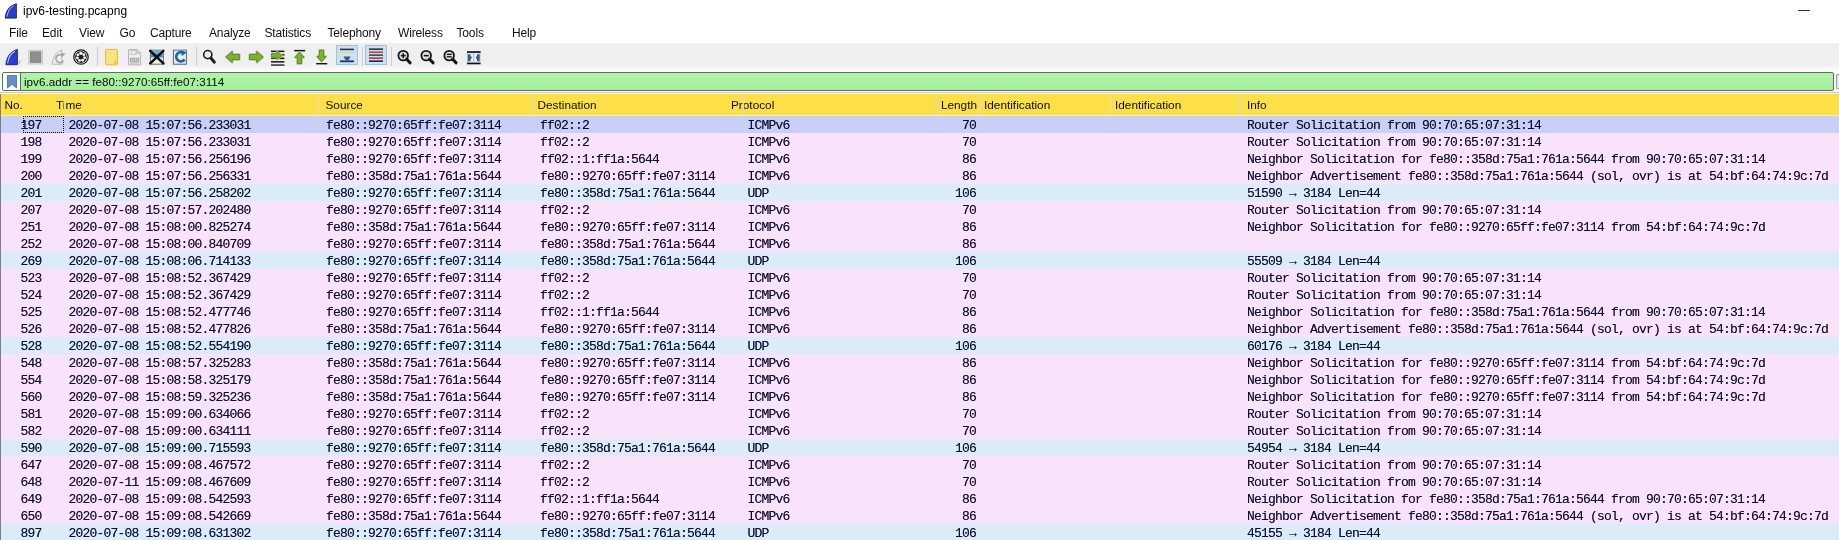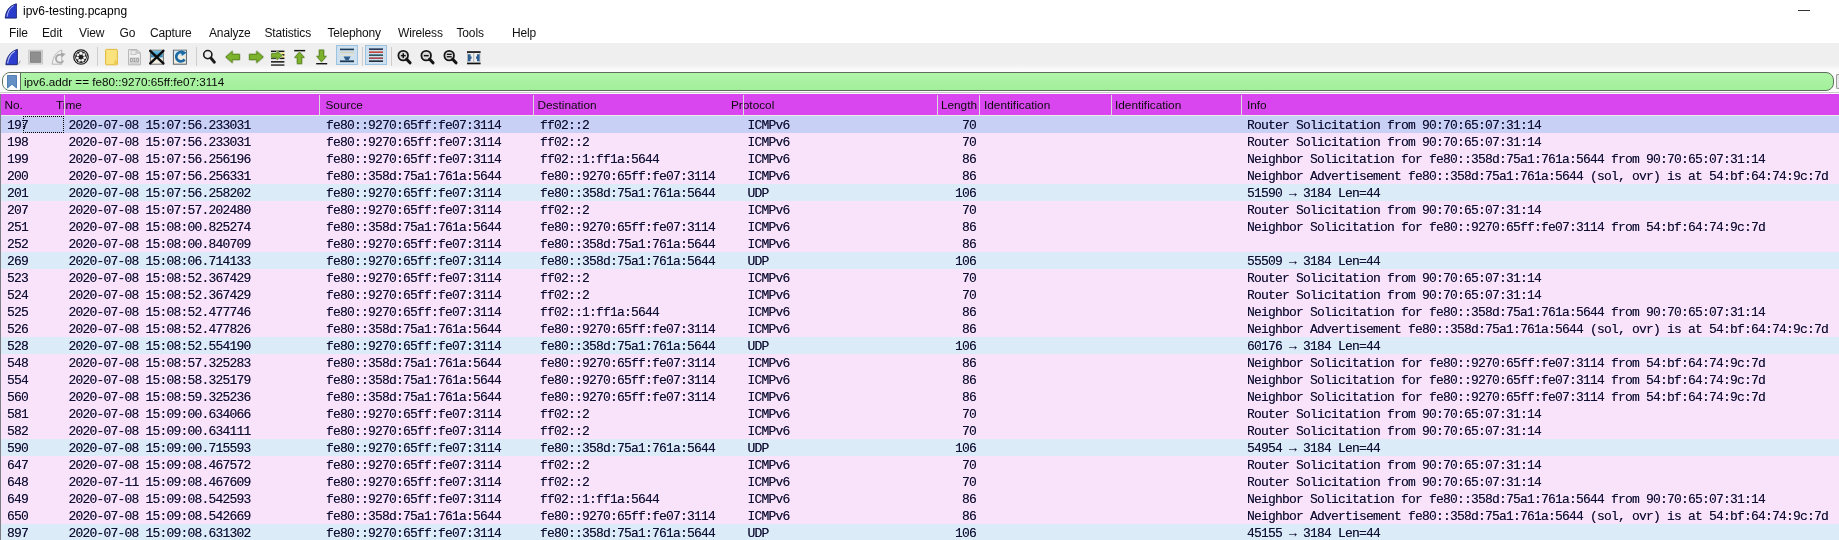--- a/index.html
+++ b/index.html
@@ -12,36 +12,36 @@
 #menu{left:0;top:23px;width:1537px;height:21px;background:#fff}
 #menu span{position:absolute;top:0;height:21px;line-height:21px;font-size:12px;letter-spacing:-0.15px;color:#111}
 
 #toolbar{left:0;top:43px;width:1839px;height:27px;background:linear-gradient(#efeff0 0,#efeff0 78%,#fbfbfb 100%)}
 .tb{position:absolute;top:3px;width:23px;height:22px;display:flex;align-items:center;justify-content:center}
 .tbsep{position:absolute;top:4px;width:1px;height:19px;background:#cdcdcd}
 .tbon{position:absolute;top:2px;width:22px;height:20px;background:#cde0ef;border:1px solid #9cc2e2;display:flex;align-items:center;justify-content:center}
 
 #filter{left:0;top:70px;width:1839px;height:24px;background:#fbfbfb}
 #fline{left:0;top:92px;width:1839px;height:1px;background:#c9c9c9}
-#finput{position:absolute;left:2px;top:2px;width:1832px;height:19px;border:1px solid #5d6e5d;border-radius:8px;background:linear-gradient(#b0f4a9,#a2ef9a);overflow:hidden}
+#finput{position:absolute;left:2px;top:2px;width:1832px;height:19px;border:1px solid #5d6e5d;border-radius:2px;background:linear-gradient(#b0f4a9,#a2ef9a);overflow:hidden}
 #fbook{position:absolute;left:0;top:0;width:18px;height:17px;background:#fdfdfd;border-right:1px solid #5d6e5d}
 #ftext{position:absolute;left:21px;top:0;height:17px;line-height:17px;font-size:11.7px;color:#0a0a0a}
 #fdrop{position:absolute;left:1836px;top:4px;width:3px;height:15px;background:#e8e8e8;border:1px solid #9a9a9a;border-right:none;border-radius:2px 0 0 2px}
 
-#header{left:0;top:94px;width:1839px;height:22px;background:#d946ef;border-bottom:1px solid #ececec}
+#header{left:0;top:94px;width:1839px;height:22px;background:#fde047;border-bottom:1px solid #ececec}
 #header span{position:absolute;top:0;height:22px;line-height:22px;font-size:11.8px;color:#0c0c0c}
 .hsep{position:absolute;top:1px;height:20px;width:1px;background:#d9d9d9}
 
 #rows{left:0;top:116px;width:1839px;height:424px;overflow:hidden;font-family:"Liberation Mono",monospace;font-size:13px;letter-spacing:-0.8013px;color:#0e0e32;text-shadow:0 0 0.45px rgba(14,14,50,0.55)}
 .r{position:relative;width:1839px;height:17px;line-height:17px;white-space:pre}
 .r span{position:absolute;top:0.5px}
 .P{background:#f9e3fb}
 .B{background:#dcebf8}
 .S{background:#c9d0f6}
-.c0{left:7px;width:62px;text-align:left}
+.c0{left:0;width:62px;text-align:center}
 .c1{left:68.5px}
 .c2{left:326px}
 .c3{left:540px}
 .c4{left:747.5px}
 .c5{left:937px;width:39px;text-align:right}
 .c6{left:1247px}
 #focus{position:absolute;left:23px;top:0;width:41px;height:17px;border:1px dotted #000}
 #leftline{left:0;top:94px;width:1px;height:446px;background:#7e7e88}
 </style></head>
 <body>

